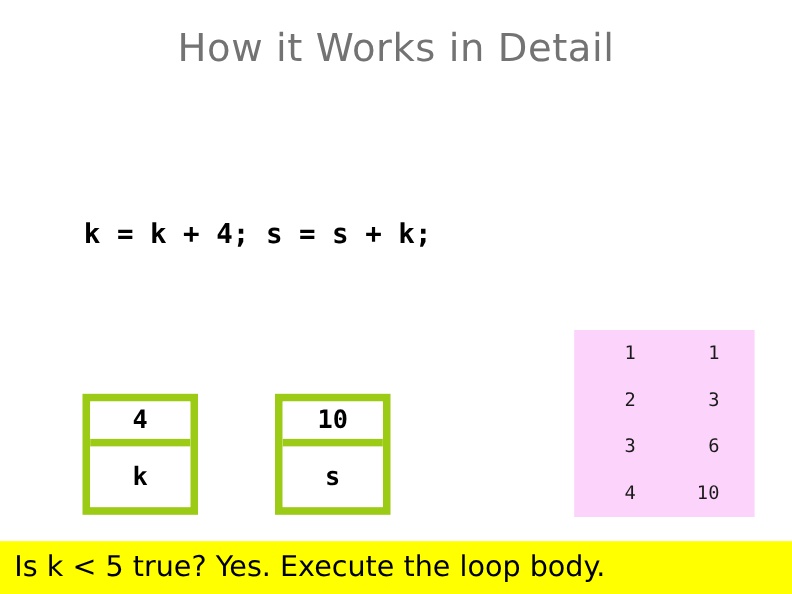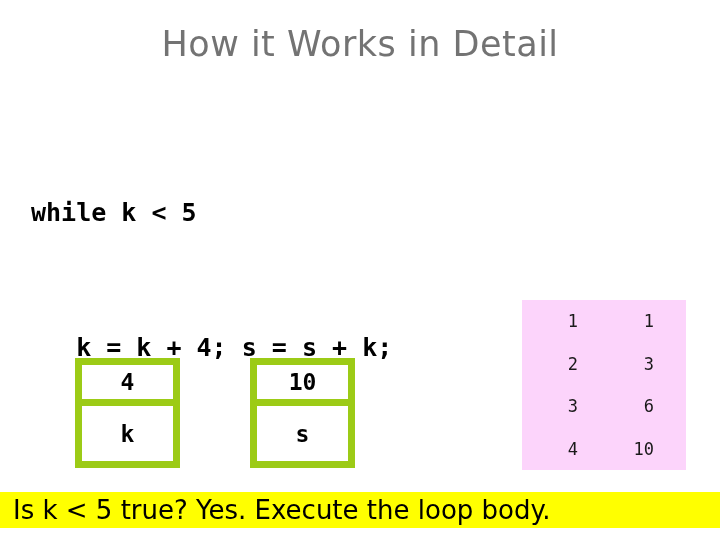--- a/index.html
+++ b/index.html
@@ -118,21 +118,21 @@
   }
   .out-col-k { width: 56px; }
   .out-col-s { width: 76px; margin-left: 0px; }
 
   
   #bottom-banner {
     position: absolute;
     left: 0;
     top: 492px;
     width: 720px;
-    height: 36px;
+    height: 48px;
     background: #ffff00;
     display: flex;
     align-items: center;
     padding-left: 13px;
     box-sizing: border-box;
   }
   #banner-text {
     color: #000000;
     font-family: "DejaVu Sans", sans-serif;
     font-size: 26px;
@@ -142,21 +142,20 @@
   }
 </style>
 </head>
 <body>
 
 <div id="slide">
 
   <div id="slide-title">How it Works in Detail</div>
 
   <div id="code-block">
-    <div class="code-line">while k &lt; 5</div>
     <div class="code-line">   k = k + 4; s = s + k;</div>
     
     
   </div>
 
   <div class="var-box" id="var-box-k">
     <div class="var-value">4</div>
     <div class="var-name">k</div>
   </div>
 

